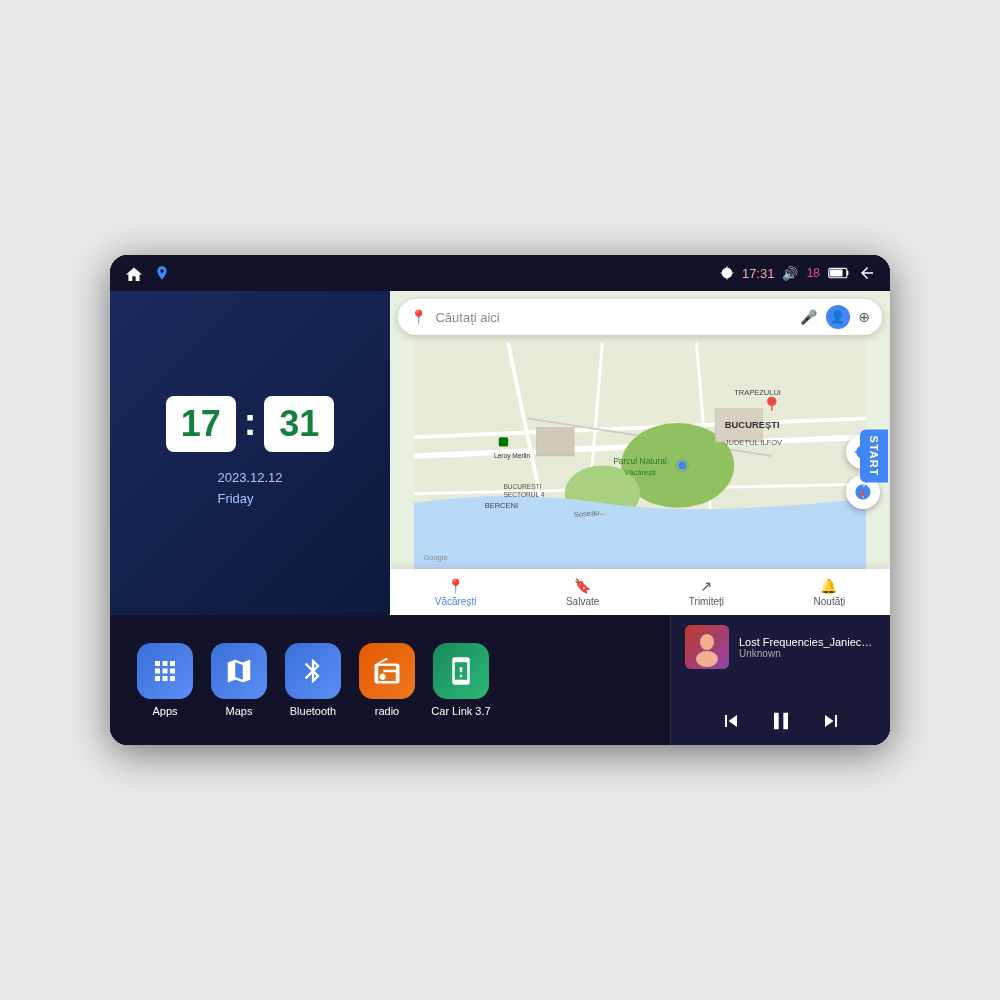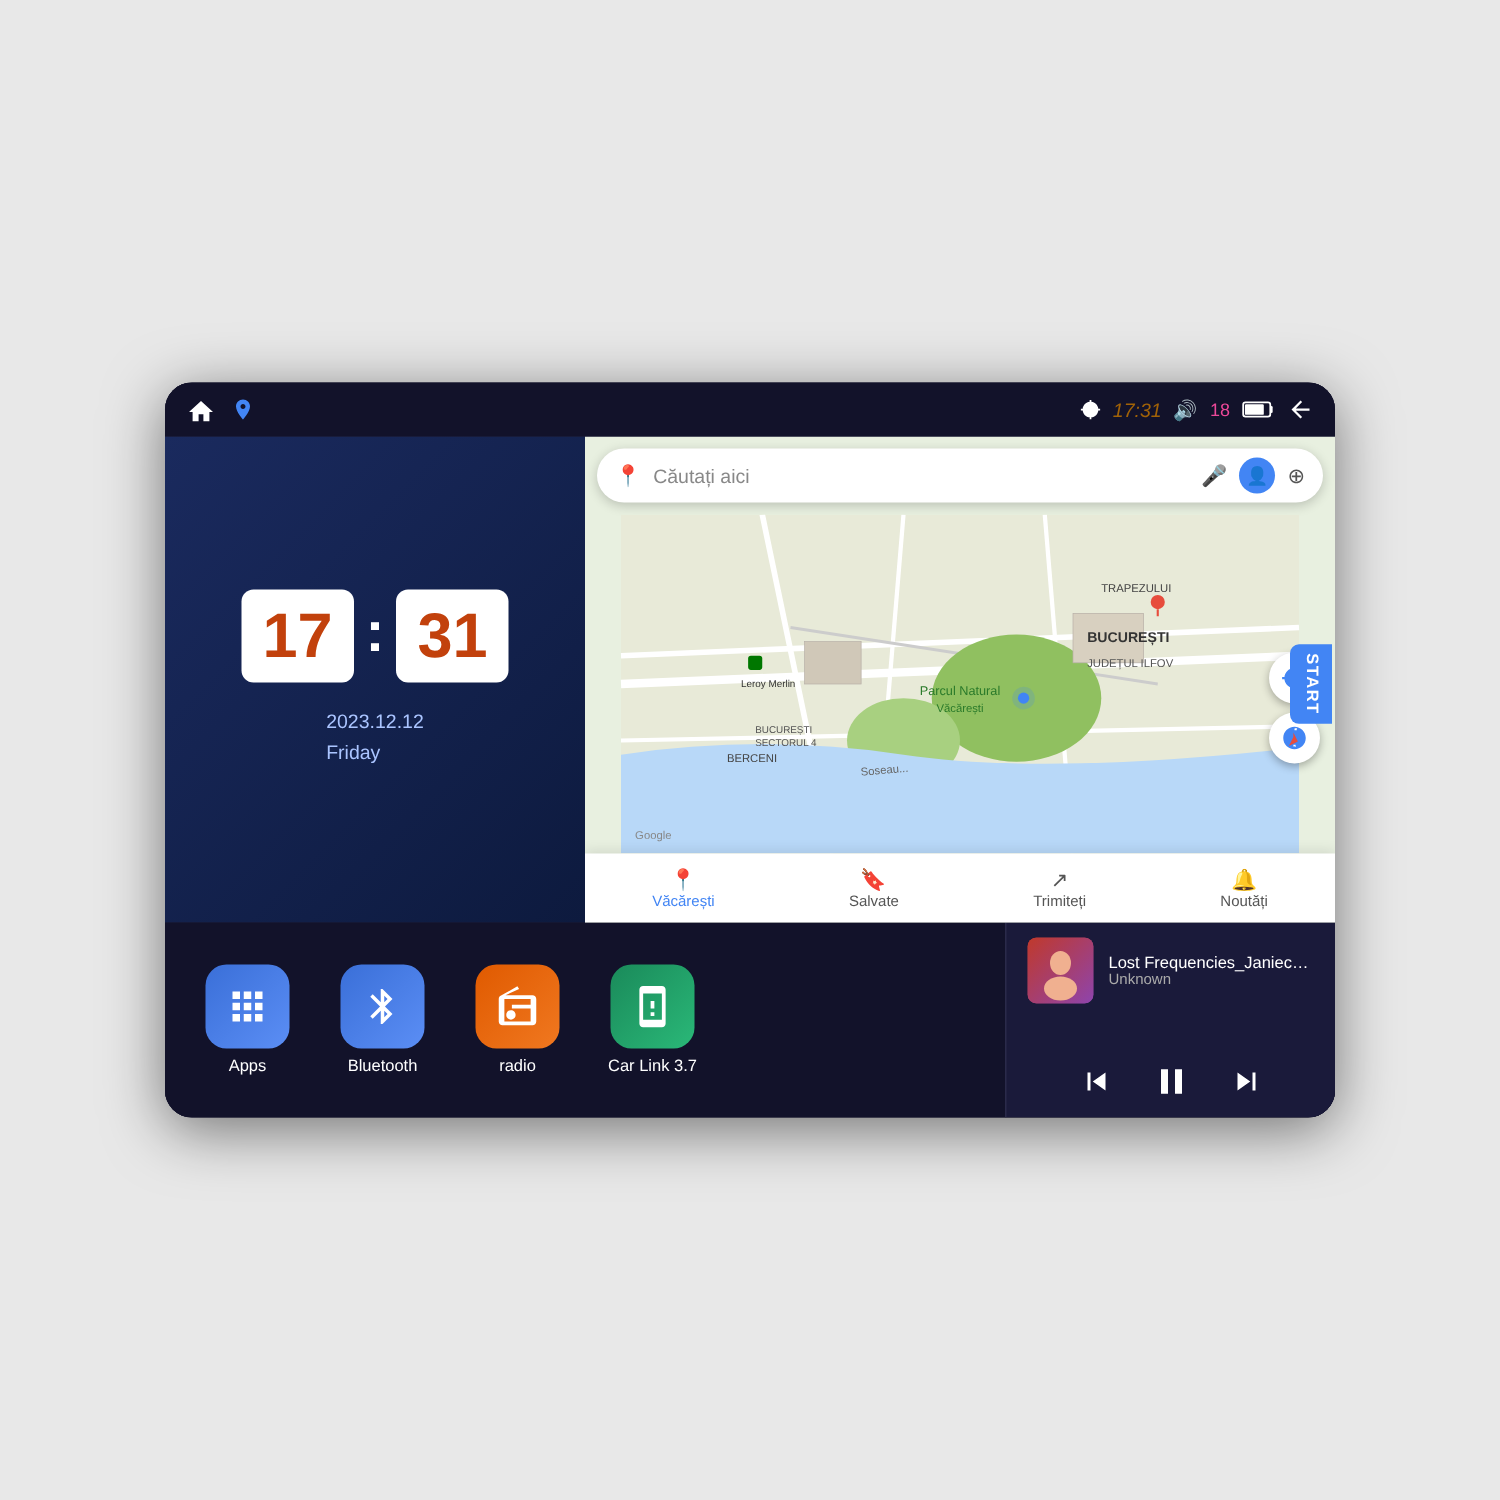--- a/index.html
+++ b/index.html
@@ -89,23 +89,23 @@
       margin-bottom: 16px;
     }
     .clock-block {
       background: #fff;
       border-radius: 8px;
       padding: 10px 14px;
       min-width: 70px;
       text-align: center;
     }
     .clock-block span {
-      font-size: 42px;
+      font-size: 36px;
       font-weight: bold;
-      color: #c2410c;
+      color: #15803d;
       line-height: 1;
     }
     .clock-colon {
       font-size: 38px;
       color: #fff;
       font-weight: bold;
       margin-bottom: 4px;
     }
     .clock-date {
       color: #aac4ff;
@@ -186,21 +186,21 @@
       display: flex;
       flex-shrink: 0;
     }
 
     .app-icons-area {
       flex: 1;
       display: flex;
       align-items: center;
       justify-content: flex-start;
       padding: 10px 20px;
-      gap: 20px;
+      gap: 4px;
     }
 
     .app-icon-item {
       display: flex;
       flex-direction: column;
       align-items: center;
       gap: 6px;
       cursor: pointer;
       min-width: 70px;
     }
@@ -355,21 +355,21 @@
 
         <svg width="16" height="18" viewBox="0 0 24 24" fill="#4285f4">
           <path d="M12 2C8.13 2 5 5.13 5 9c0 5.25 7 13 7 13s7-7.75 7-13c0-3.87-3.13-7-7-7zm0 9.5c-1.38 0-2.5-1.12-2.5-2.5S10.62 6.5 12 6.5 14.5 7.62 14.5 9 13.38 11.5 12 11.5z"></path>
         </svg>
       </div>
       <div class="status-right">
 
         <svg width="14" height="14" viewBox="0 0 24 24" fill="white">
           <path d="M12 8c-2.21 0-4 1.79-4 4s1.79 4 4 4 4-1.79 4-4-1.79-4-4-4zm8.94 3c-.46-4.17-3.77-7.48-7.94-7.94V1h-2v2.06C6.83 3.52 3.52 6.83 3.06 11H1v2h2.06c.46 4.17 3.77 7.48 7.94 7.94V23h2v-2.06c4.17-.46 7.48-3.77 7.94-7.94H23v-2h-2.06z"></path>
         </svg>
-        <span style="font-size:13px;color:#a16207;font-weight:500;font-style:italic;">17:31</span>
+        <span style="font-size:13px;color:#fca5a5;font-weight:500;">17:31</span>
         <span style="font-size:13px;">🔊</span>
         <span style="font-size:12px;color:#ec4899;">18</span>
 
         <svg width="22" height="12" viewBox="0 0 28 14" fill="none">
           <rect x="1" y="1" width="23" height="12" rx="2" stroke="white" stroke-width="1.5"></rect>
           <rect x="2.5" y="2.5" width="16" height="9" fill="white" rx="1"></rect>
           <path d="M25 5v4" stroke="white" stroke-width="2" stroke-linecap="round"></path>
         </svg>
 
         <svg width="18" height="16" viewBox="0 0 24 20" fill="white">
@@ -505,20 +505,28 @@
 
           <div class="app-icon-item">
             <div class="app-icon-box icon-apps">
               <svg width="30" height="30" viewBox="0 0 24 24" fill="white">
                 <path d="M4 8h4V4H4v4zm6 12h4v-4h-4v4zm-6 0h4v-4H4v4zm0-6h4v-4H4v4zm6 0h4v-4h-4v4zm6-10v4h4V4h-4zm-6 4h4V4h-4v4zm6 6h4v-4h-4v4zm0 6h4v-4h-4v4z"></path>
               </svg>
             </div>
             <span class="app-label">Apps</span>
           </div>
 
+          <div class="app-icon-item">
+            <div class="app-icon-box icon-maps">
+              <svg width="30" height="30" viewBox="0 0 24 24" fill="white">
+                <path d="M20.5 3l-.16.03L15 5.1 9 3 3.36 4.9c-.21.07-.36.25-.36.48V20.5c0 .28.22.5.5.5l.16-.03L9 18.9l6 2.1 5.64-1.9c.21-.07.36-.25.36-.48V3.5c0-.28-.22-.5-.5-.5zM15 19l-6-2.11V5l6 2.11V19z"></path>
+              </svg>
+            </div>
+            <span class="app-label">Maps</span>
+          </div>
 
           <div class="app-icon-item">
             <div class="app-icon-box icon-bluetooth">
               <svg width="28" height="28" viewBox="0 0 24 24" fill="white">
                 <path d="M17.71 7.71L12 2h-1v7.59L6.41 5 5 6.41 10.59 12 5 17.59 6.41 19 11 14.41V22h1l5.71-5.71-4.3-4.29 4.3-4.29zM13 5.83l1.88 1.88L13 9.59V5.83zm1.88 10.46L13 18.17v-3.76l1.88 1.88z"></path>
               </svg>
             </div>
             <span class="app-label">Bluetooth</span>
           </div>
 

